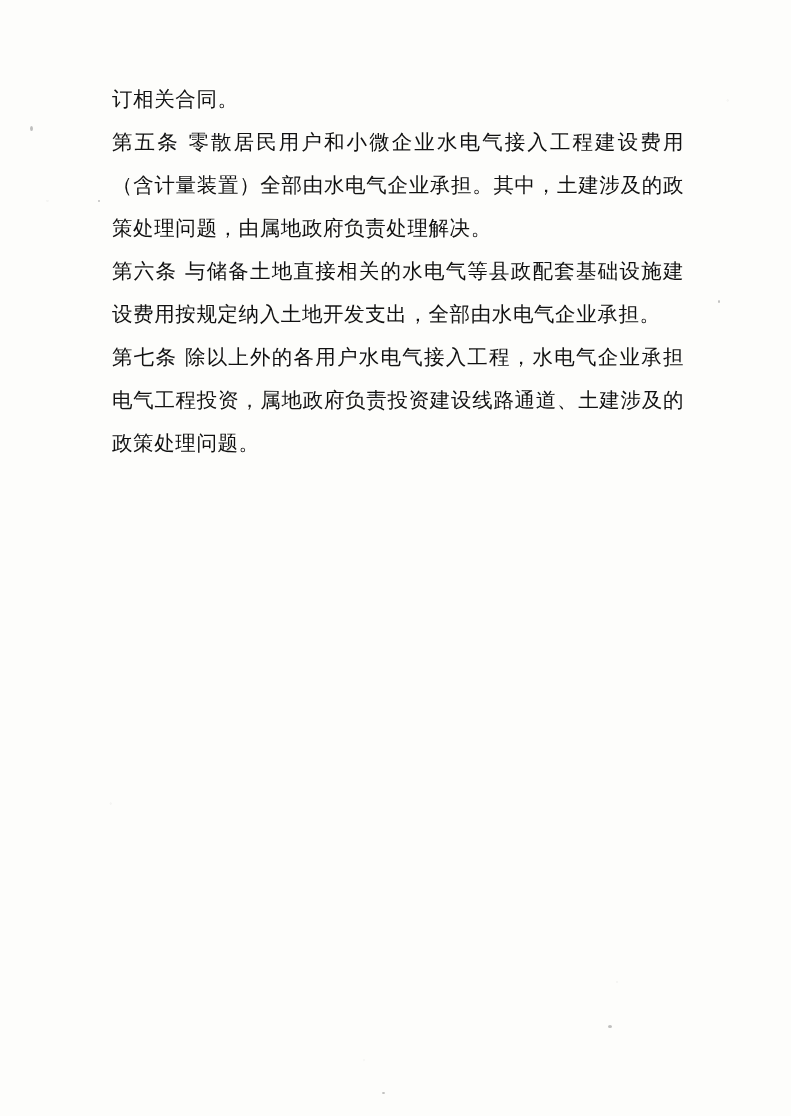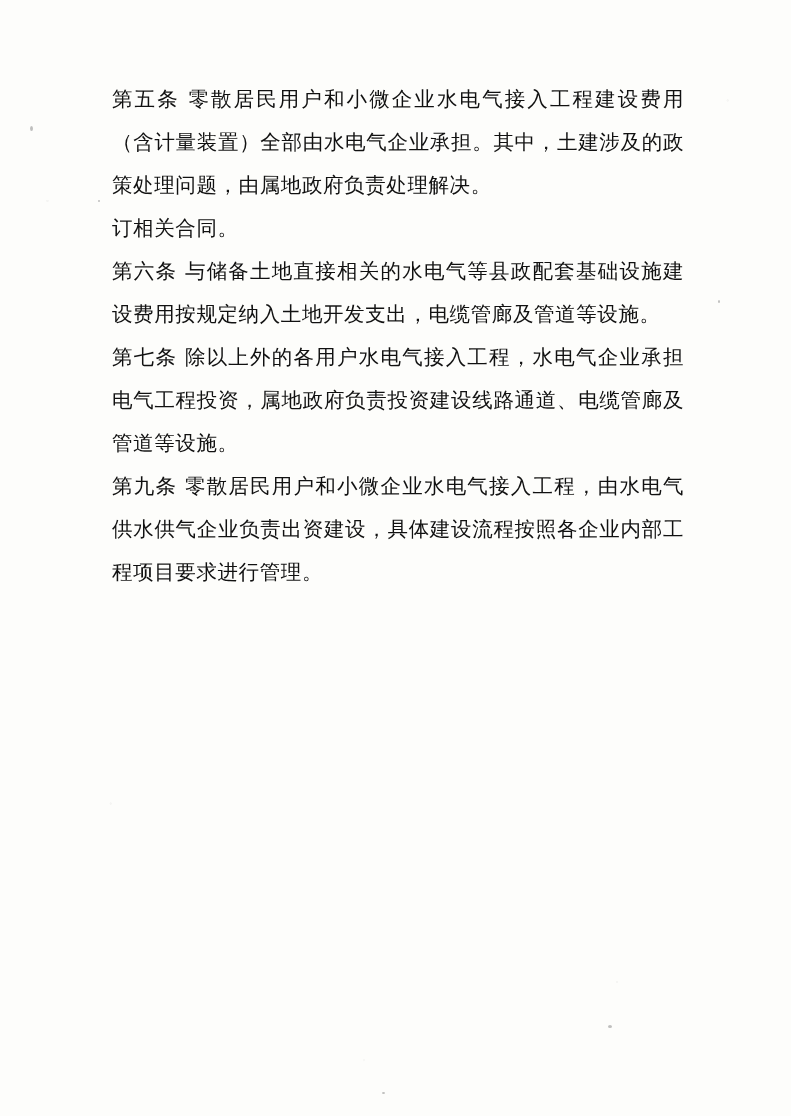--- a/index.html
+++ b/index.html
@@ -64,20 +64,19 @@
 
 <div class="page">
 
   <div class="speck" style="left:30px;  top:126px; width:3px; height:5px;"></div>
   <div class="speck" style="left:98px;  top:200px; width:2px; height:2px;"></div>
   <div class="speck" style="left:718px; top:300px; width:2px; height:3px;"></div>
   <div class="speck" style="left:608px; top:1025px; width:4px; height:3px;"></div>
   <div class="speck" style="left:382px; top:1092px; width:3px; height:2px;"></div>
 
   <div class="body-text">
+    <p class="para">订相关合同。</p>
     <p class="para indent">第五条 零散居民用户和小微企业水电气接入工程建设费用（含计量装置）全部由水电气企业承担。其中，土建涉及的政策处理问题，由属地政府负责处理解决。</p>
-    <p class="para">订相关合同。</p>
-    <p class="para indent">第六条 与储备土地直接相关的水电气等县政配套基础设施建设费用按规定纳入土地开发支出，电缆管廊及管道等设施。</p>
-    <p class="para indent">第七条 除以上外的各用户水电气接入工程，水电气企业承担电气工程投资，属地政府负责投资建设线路通道、电缆管廊及管道等设施。</p>
-    <p class="para indent">第九条 零散居民用户和小微企业水电气接入工程，由水电气供水供气企业负责出资建设，具体建设流程按照各企业内部工程项目要求进行管理。</p>
+    <p class="para indent">第六条 与储备土地直接相关的水电气等县政配套基础设施建设费用按规定纳入土地开发支出，全部由水电气企业承担。</p>
+    <p class="para indent">第七条 除以上外的各用户水电气接入工程，水电气企业承担电气工程投资，属地政府负责投资建设线路通道、土建涉及的政策处理问题。</p>
   </div>
 
 </div>
 
 </body></html>

